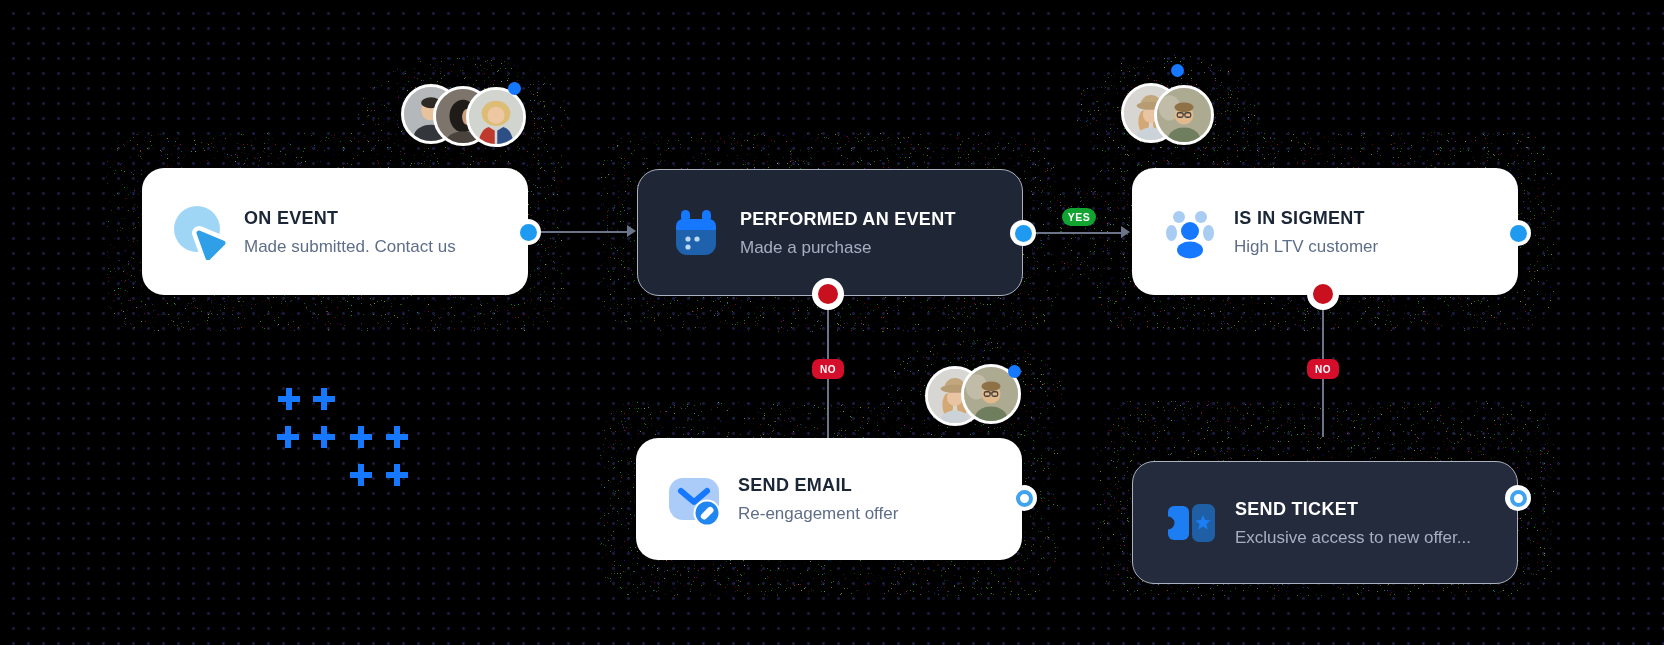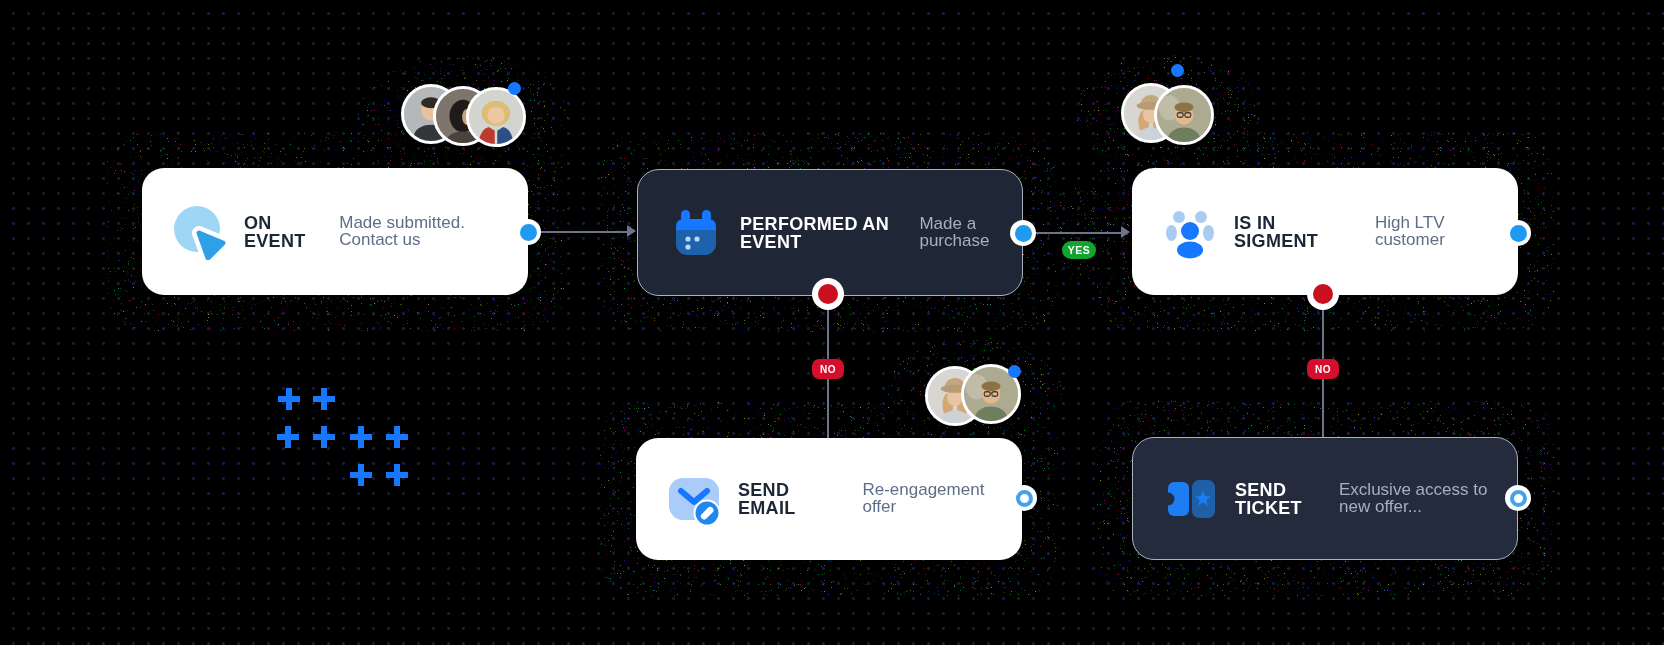--- a/index.html
+++ b/index.html
@@ -17,21 +17,21 @@
   .h{height:2px;} .v{width:2px;}
   .arrow-right{position:absolute;width:0;height:0;border-top:6px solid transparent;border-bottom:6px solid transparent;border-left:9px solid #6b7488;z-index:1;}
   
   .card{
     position:absolute;width:386px;height:127px;border-radius:22px;
     display:flex;align-items:center;gap:16px;padding-left:30px;box-sizing:border-box;z-index:2;
   }
   .card.light{background:#ffffff;}
   .card.dark{background:#1f2636;border:1px solid #aab1bf;}
   .card .icon-wrap{width:56px;height:56px;flex:0 0 56px;display:block;}
-  .texts{display:flex;flex-direction:row;gap:11px;}
+  .texts{display:flex;flex-direction:column;gap:11px;}
   .title{font-size:18px;font-weight:bold;letter-spacing:.3px;color:#1b2637;line-height:1;}
   .subtitle{font-size:17px;color:#5f6e88;line-height:1;}
   .card.dark .title{color:#ffffff;}
   .card.dark .subtitle{color:#a6afc1;}
   
   .handle{position:absolute;border-radius:50%;background:#fff;display:flex;align-items:center;justify-content:center;z-index:3;}
   .handle-blue{width:26px;height:26px;}
   .handle-blue i{width:17px;height:17px;border-radius:50%;background:#1e9bf0;}
   .handle-red{width:32px;height:32px;}
   .handle-red i{width:20px;height:20px;border-radius:50%;background:#c9101f;}
@@ -183,21 +183,21 @@
       <path d="M15 20 L28 31 L41 20" stroke="#1677ff" stroke-width="6" fill="none" stroke-linecap="round" stroke-linejoin="round"></path>
       <circle cx="41" cy="42" r="12.5" fill="#2186f0" stroke="#ffffff" stroke-width="2"></circle>
       <rect x="33.5" y="39" width="15" height="6.5" rx="3.2" fill="#ffffff" transform="rotate(-45 41 42)"></rect>
     </svg>
     <div class="texts">
       <div class="title">SEND EMAIL</div>
       <div class="subtitle">Re-engagement offer</div>
     </div>
   </div>
 
-  <div class="card dark" style="left:1132px;top:437px;height:123px;background:#242b3c">
+  <div class="card dark" style="left:1132px;top:461px;height:123px;background:#242b3c">
     <svg class="icon-wrap" viewBox="0 0 56 56">
       <rect x="5" y="11" width="21" height="34" rx="6" fill="#1c7ef2"></rect>
       <circle cx="5" cy="28" r="6.5" fill="#242b3c"></circle>
       <rect x="29" y="9" width="23" height="38" rx="7" fill="#1e5fa6"></rect>
       <polygon points="40,19.8 42.1,25.1 47.8,25.5 43.4,29.1 44.8,34.6 40,31.6 35.2,34.6 36.6,29.1 32.2,25.5 37.9,25.1" fill="#1c7ef2"></polygon>
     </svg>
     <div class="texts">
       <div class="title">SEND TICKET</div>
       <div class="subtitle">Exclusive access to new offer...</div>
     </div>
@@ -218,21 +218,21 @@
   <div class="handle handle-red" style="left:1307px;top:278px">
       <i></i>
     </div>
   <div class="handle handle-ring" style="left:1011px;top:485px">
       <i></i>
     </div>
   <div class="handle handle-ring" style="left:1505px;top:485px">
       <i></i>
     </div>
 
-  <div class="badge yes" style="left:1062px;top:241px">YES</div>
+  <div class="badge yes" style="left:1062px;top:208px">YES</div>
   <div class="badge no" style="left:812px;top:359px">NO</div>
   <div class="badge no" style="left:1307px;top:359px">NO</div>
 
   <div class="cluster" style="left:398px;top:81px;width:130px;height:70px">
     <div class="avatar" style="left:3px;top:3px">
         <svg viewBox="0 0 60 60">
           <use href="#av-man-dark"></use>
         </svg>
       </div>
     <div class="avatar" style="left:35px;top:5px">

